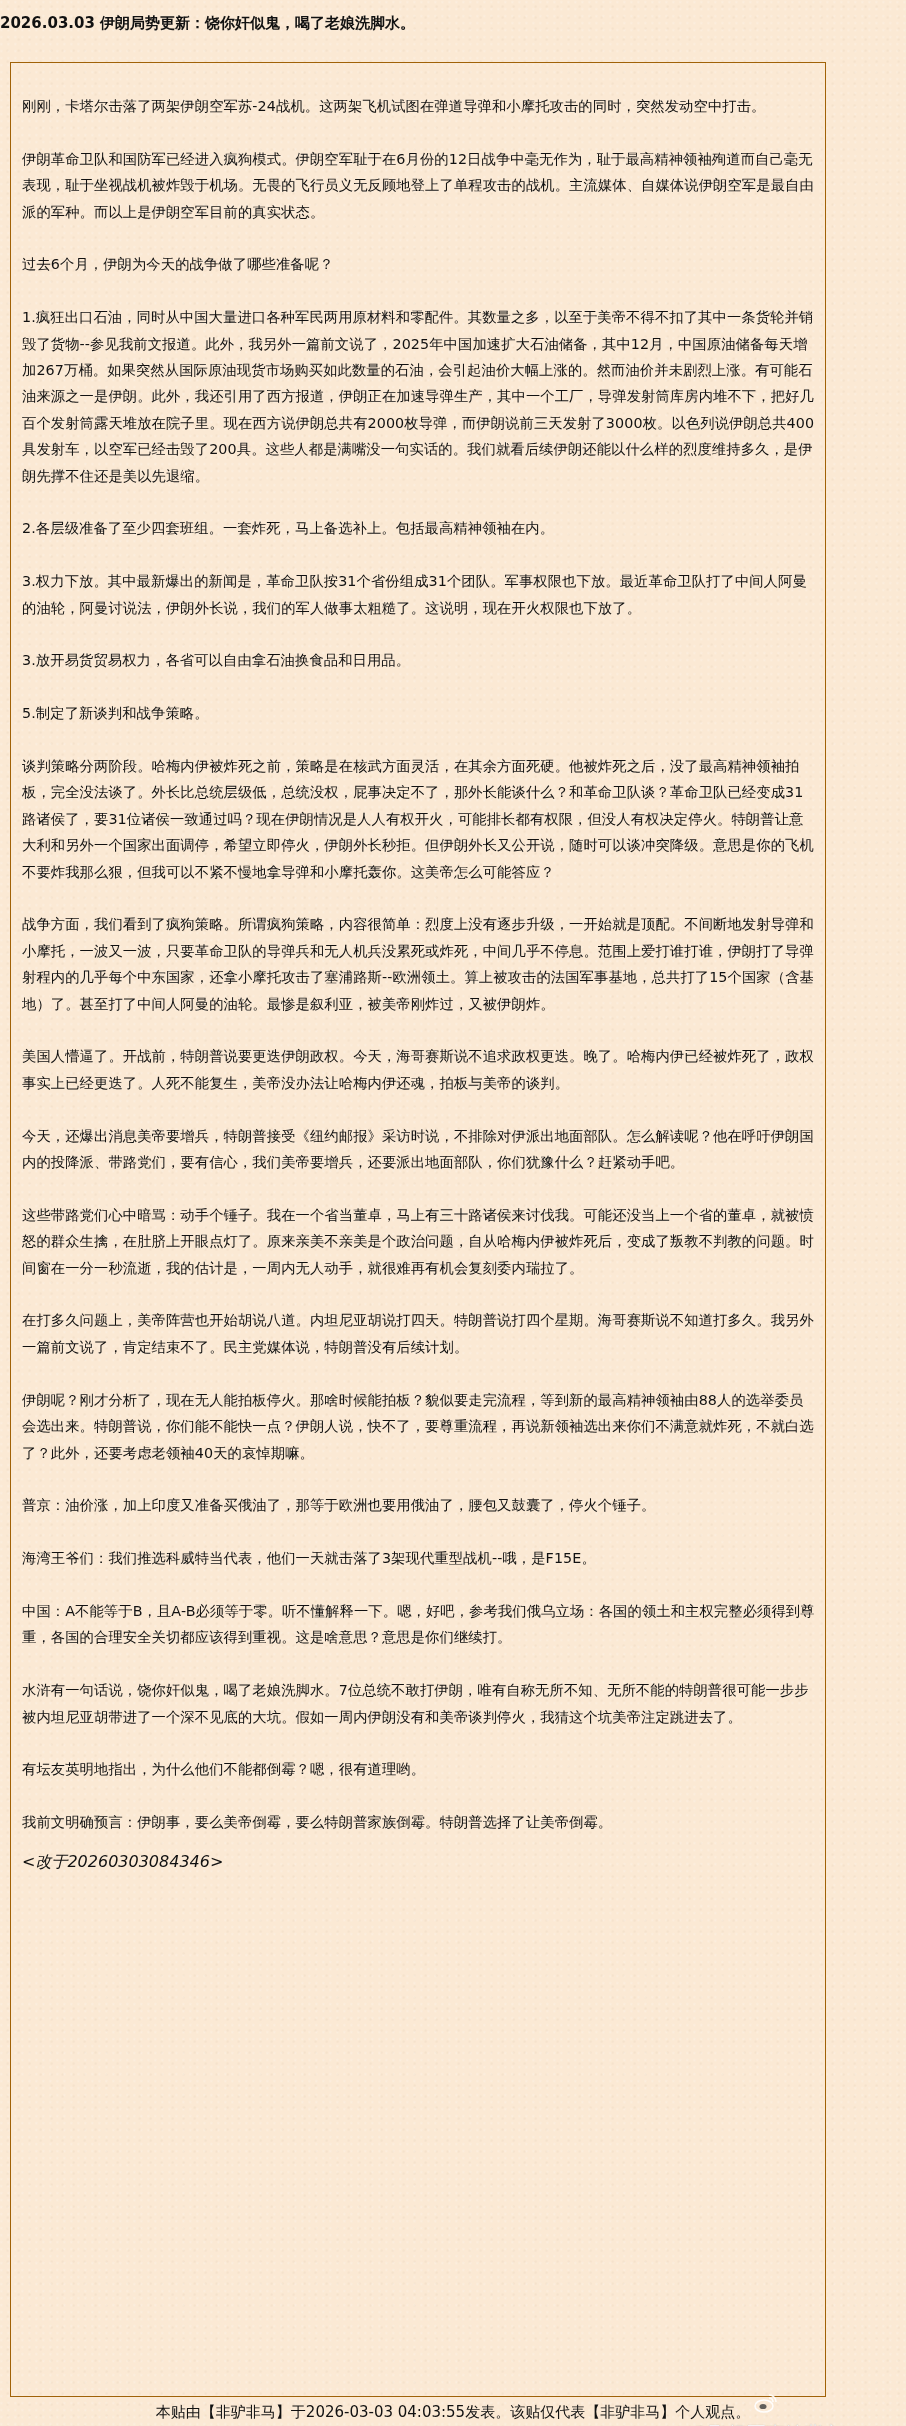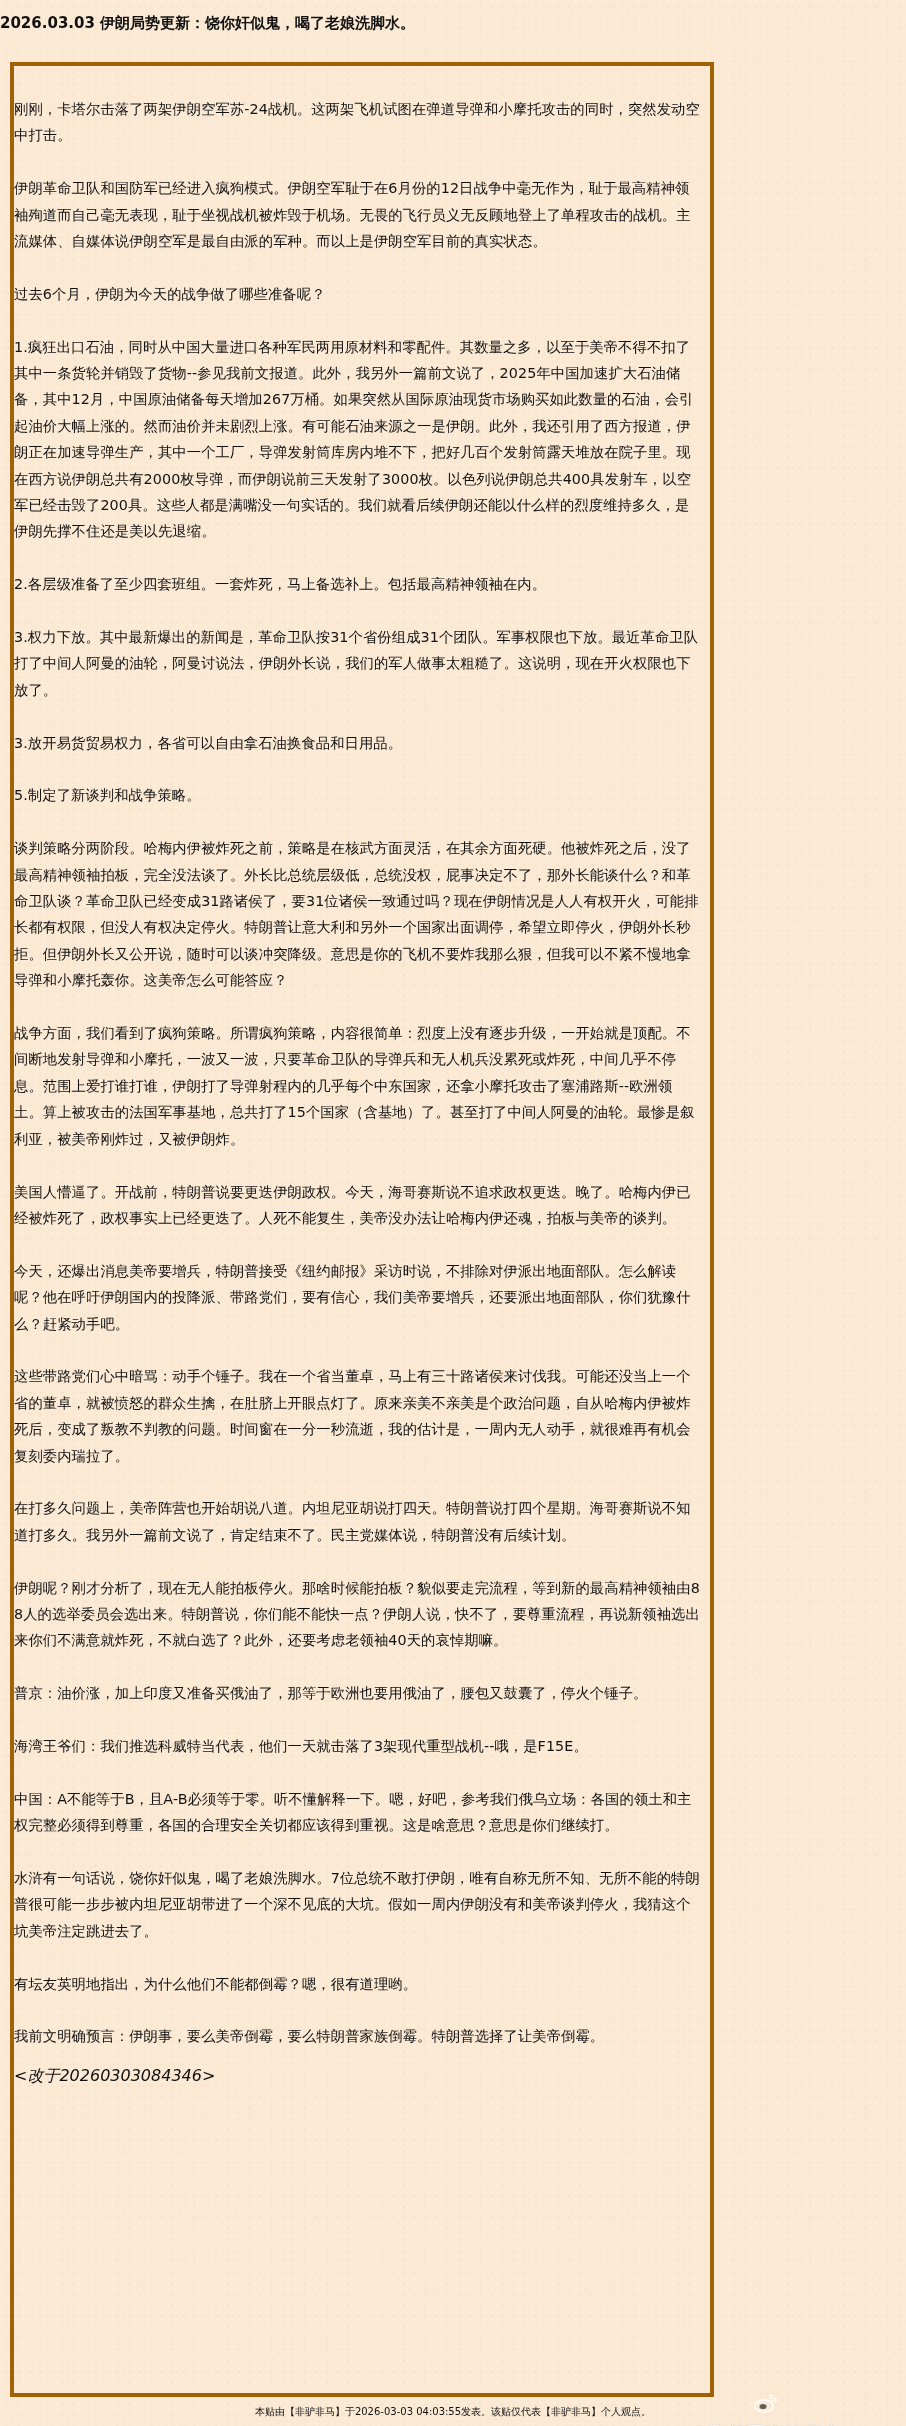--- a/index.html
+++ b/index.html
@@ -27,25 +27,25 @@
       text-align: left;
       font-size: 15px;
       font-weight: bold;
       line-height: 20px;
       color: #111;
     }
     .post-box {
       position: absolute;
       top: 62px;
       left: 10px;
-      width: 704px;
+      width: 816px;
       height: 2335px;
-      border: 4px solid #a16207;
+      border: 1px solid #a16207;
       box-sizing: border-box;
-      padding: 30px 10px 0 0;
+      padding: 30px 10px 0 11px;
     }
     .para {
       font-size: 14.3px;
       line-height: 26.4px;
       margin: 0 0 26.4px 0;
       letter-spacing: 0.1px;
       word-break: break-all;
     }
     .edit-note {
       font-size: 16px;
@@ -53,21 +53,21 @@
       line-height: 16px;
       margin-top: -8px;
       color: #111;
     }
     .footer {
       position: absolute;
       top: 2402px;
       left: 0;
       width: 906px;
       text-align: center;
-      font-size: 10px;
+      font-size: 15px;
       line-height: 20px;
       color: #111;
     }
     .watermark {
       position: absolute;
       top: 2393px;
       left: 690px;
       font-size: 19px;
       line-height: 24px;
       color: rgba(255,255,255,0.85);

